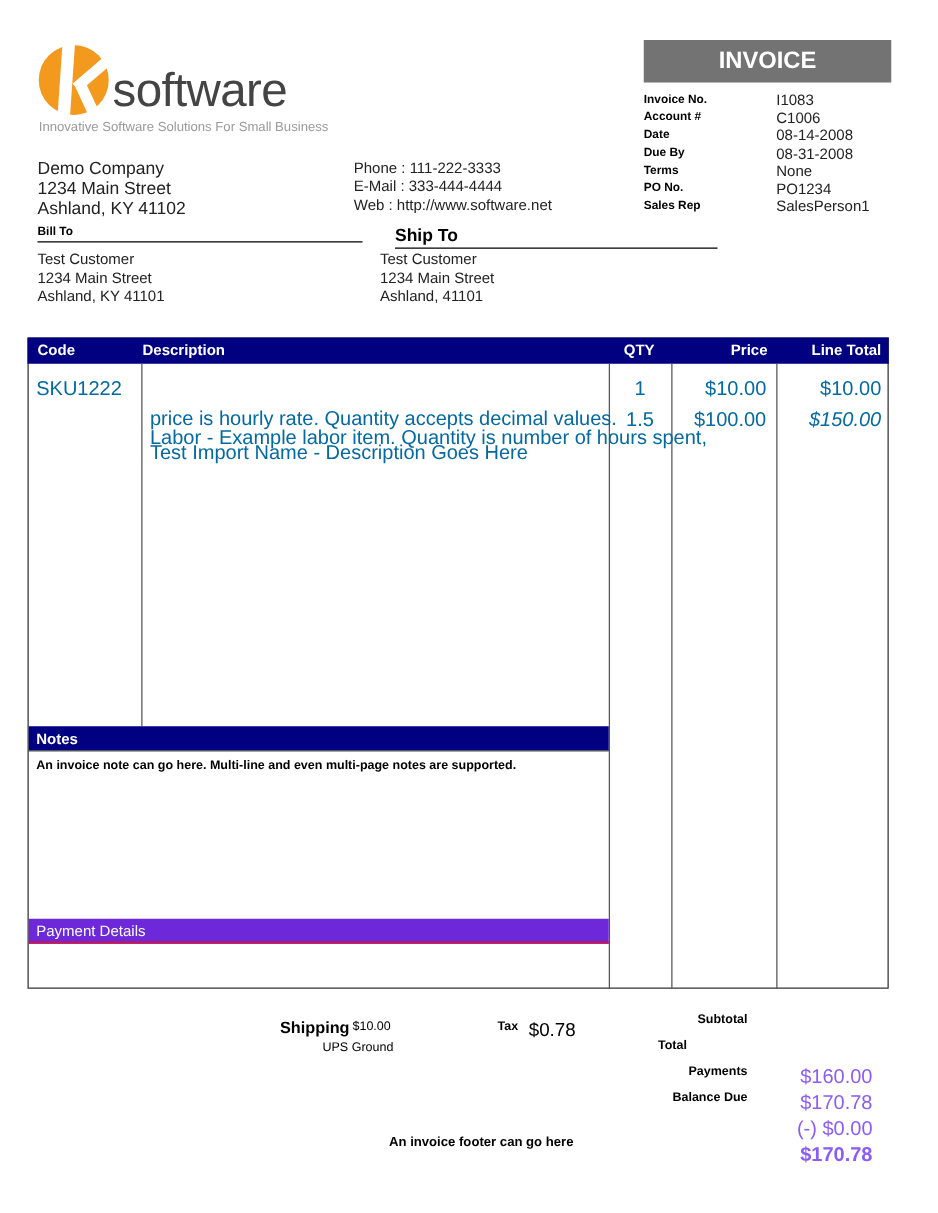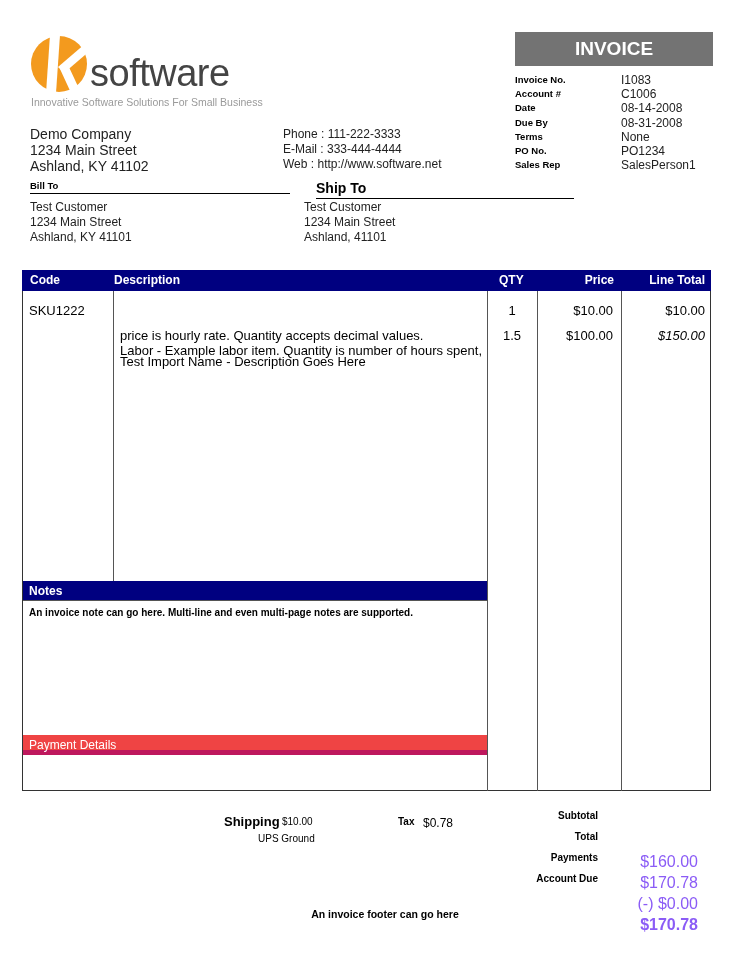--- a/index.html
+++ b/index.html
@@ -16,29 +16,29 @@
   .company { left: 30px; top: 126px; font-size: 14px; line-height: 16px; color: #222; }
   .contact { left: 283px; top: 127px; font-size: 12px; line-height: 15px; color: #222; }
   .billto-h { left: 30px; top: 180px; width: 260px; font-size: 9.5px; font-weight: bold; border-bottom: 1px solid #000; padding-bottom: 2px; }
   .shipto-h { left: 304px; top: 180px; width: 258px; font-size: 14px; font-weight: bold; border-bottom: 1px solid #000; padding-bottom: 2px; margin-left: 12px; }
   .billto { left: 30px; top: 200px; font-size: 12px; line-height: 15px; color: #222; }
   .shipto { left: 304px; top: 200px; font-size: 12px; line-height: 15px; color: #222; }
   .items-box { left: 22px; top: 270px; width: 689px; height: 521px; border: 1px solid #333; box-sizing: border-box; }
   .thead { left: 22px; top: 270px; width: 689px; height: 21px; background: #000080; color: #fff; font-weight: bold; font-size: 12px; }
   .thead span { position: absolute; top: 3px; }
   .vline { position: absolute; width: 1px; background: #555; }
-  .cell { position: absolute; font-size: 13px; color: #000000; }
+  .cell { position: absolute; font-size: 16px; color: #0369a1; }
   .notes-h { left: 23px; top: 581px; width: 464px; height: 20px; background: #000080; color: #fff; font-weight: bold; font-size: 12px; line-height: 20px; padding-left: 6px; box-sizing: border-box; border-bottom: 1px solid #555; }
   .notes-txt { left: 29px; top: 607px; font-size: 10px; font-weight: bold; }
-  .pay-h { left: 23px; top: 735px; width: 464px; height: 20px; background: #ef4444; color: #fff; font-size: 12px; line-height: 20px; padding-left: 6px; box-sizing: border-box; border-bottom: 5px solid #be185d; }
+  .pay-h { left: 23px; top: 735px; width: 464px; height: 20px; background: #6d28d9; color: #fff; font-size: 12px; line-height: 20px; padding-left: 6px; box-sizing: border-box; border-bottom: 2px solid #be185d; }
   .ship-lbl { left: 224px; top: 814px; font-size: 13px; font-weight: bold; }
   .ship-val { left: 282px; top: 816px; font-size: 10px; }
   .ship-method { left: 258px; top: 833px; font-size: 10px; }
   .tax-lbl { left: 398px; top: 816px; font-size: 10px; font-weight: bold; }
-  .tax-val { left: 423px; top: 816px; font-size: 12px; }
+  .tax-val { left: 423px; top: 816px; font-size: 15px; }
   .tot-lbl { width: 120px; left: 478px; text-align: right; font-size: 10px; font-weight: bold; }
   .tot-val { width: 120px; left: 578px; text-align: right; font-size: 16px; color: #8b5cf6; margin-top: 45px; }
   .footer { left: 0; width: 770px; top: 908px; text-align: center; font-size: 10.5px; font-weight: bold; }
 </style>
 </head>
 <body>
 
 <svg class="abs logo-k" viewBox="0 0 62 62">
   <circle cx="29" cy="31" r="28" fill="#f39a1e"></circle>
   <polygon points="20,2 30,2 26,60 16,60" fill="#fff"></polygon>
@@ -138,20 +138,20 @@
 <div class="abs pay-h">Payment Details</div>
 
 <div class="abs ship-lbl">Shipping</div>
 <div class="abs ship-val">$10.00</div>
 <div class="abs ship-method">UPS Ground</div>
 <div class="abs tax-lbl">Tax</div>
 <div class="abs tax-val">$0.78</div>
 
 <div class="abs tot-lbl" style="top:810px;">Subtotal</div>
 <div class="abs tot-val" style="top:808px;">$160.00</div>
-<div class="abs tot-lbl" style="top:831px;">Total</div>
+<div class="abs tot-lbl" style="top:831px;text-align:center;">Total</div>
 <div class="abs tot-val" style="top:829px;">$170.78</div>
 <div class="abs tot-lbl" style="top:852px;">Payments</div>
 <div class="abs tot-val" style="top:850px;">(-) $0.00</div>
-<div class="abs tot-lbl" style="top:873px;">Account Due</div>
+<div class="abs tot-lbl" style="top:873px;">Balance Due</div>
 <div class="abs tot-val" style="top:871px; font-weight:bold;">$170.78</div>
 
 <div class="abs footer">An invoice footer can go here</div>
 
 </body></html>

